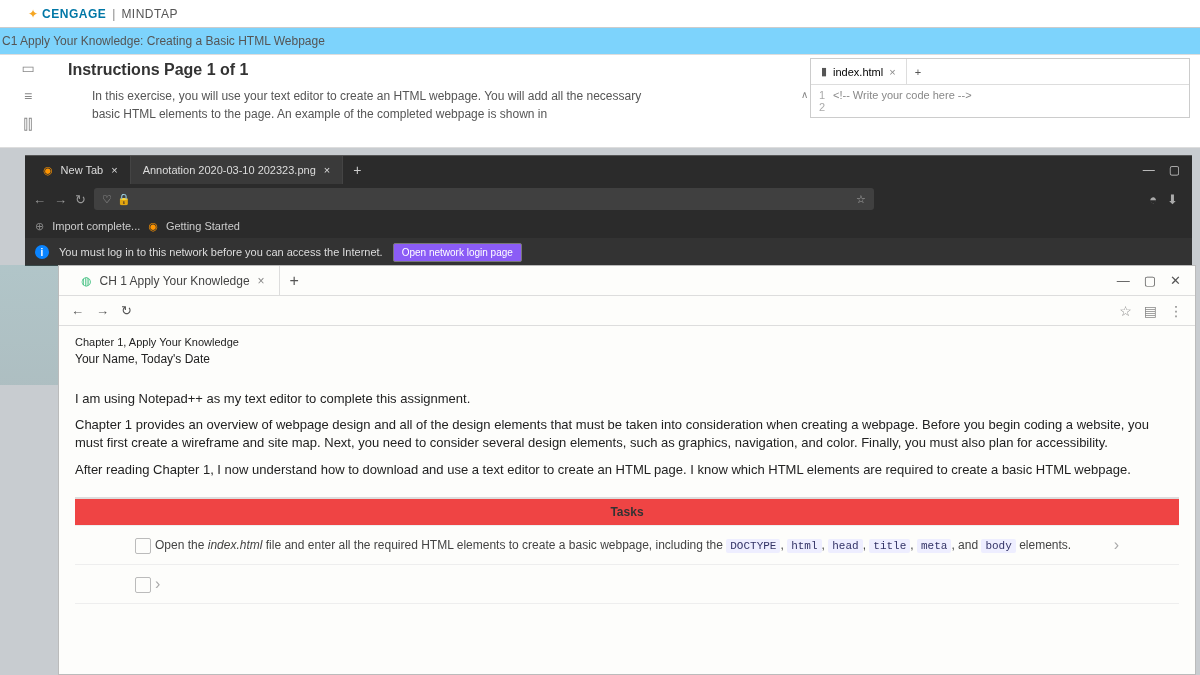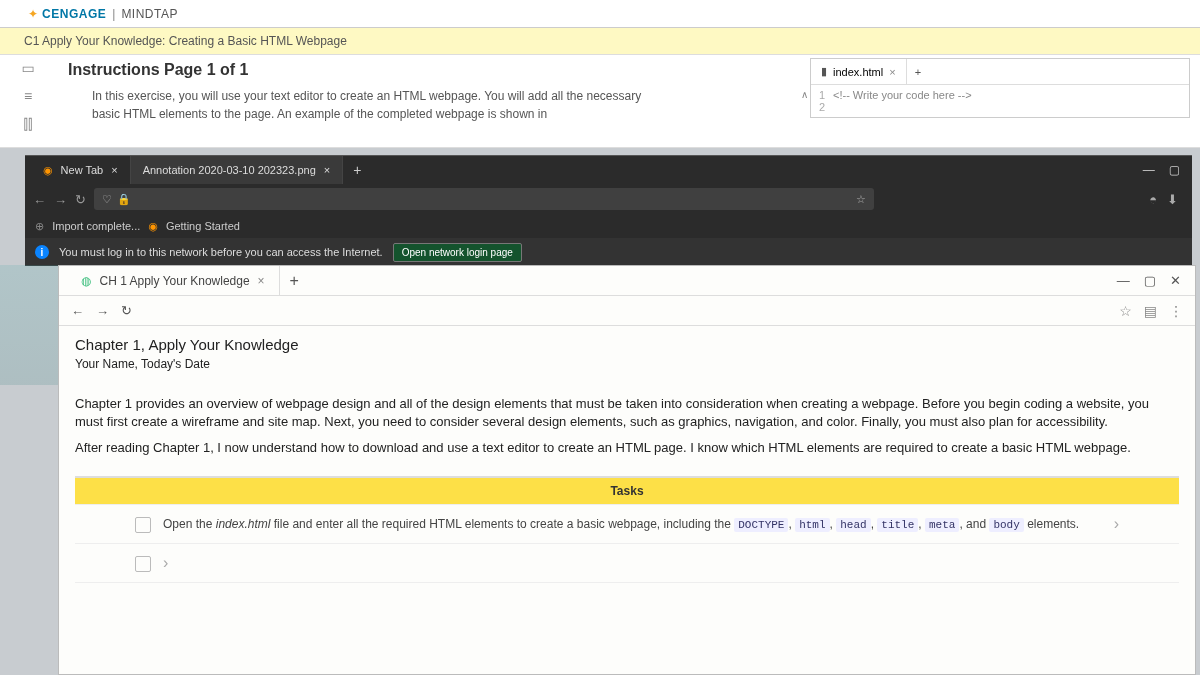--- a/index.html
+++ b/index.html
@@ -5,21 +5,21 @@
 * { margin: 0; padding: 0; box-sizing: border-box; font-family: Arial, Helvetica, sans-serif; }
 body { background: #c8ccd0; width: 1200px; height: 675px; overflow: hidden; position: relative; }
 
 
 .cengage-header { background: #fff; height: 28px; display: flex; align-items: center; padding-left: 28px; font-size: 12px; border-bottom: 1px solid #ccc; }
 .cengage-logo { color: #0077a6; font-weight: bold; letter-spacing: 0.5px; }
 .cengage-star { color: #f5a623; margin-right: 4px; }
 .cengage-divider { color: #888; margin: 0 6px; }
 .mindtap { color: #555; letter-spacing: 0.5px; }
 
-.assignment-title { background: #fef9c3; padding: 6px 24px; font-size: 12px; color: #555; border-bottom: 1px solid #ddd; }
+.assignment-title { background: #7dd3fc; padding: 6px 2px; font-size: 12px; color: #555; border-bottom: 1px solid #ddd; }
 
 .instructions-bar { background: #fff; display: flex; align-items: stretch; border-bottom: 1px solid #ddd; }
 .left-icons { width: 56px; display: flex; flex-direction: column; align-items: center; padding-top: 4px; gap: 10px; }
 .left-icon { width: 18px; height: 18px; color: #888; display: flex; align-items: center; justify-content: center; font-size: 14px; }
 .instructions-main { flex: 1; padding: 6px 12px 24px; }
 .instructions-heading { font-size: 16px; font-weight: bold; color: #333; margin-bottom: 8px; }
 .instructions-text { font-size: 12px; color: #555; line-height: 1.5; max-width: 560px; margin-left: 24px; }
 
 .editor-panel { position: absolute; top: 58px; right: 10px; width: 380px; background: #fff; border: 1px solid #ccc; }
 .editor-tabs { display: flex; align-items: center; height: 26px; border-bottom: 1px solid #ddd; font-size: 11px; }
@@ -45,39 +45,39 @@
 .url-box { flex: 1; max-width: 780px; background: #404040; border-radius: 3px; height: 22px; display: flex; align-items: center; padding: 0 8px; gap: 6px; color: #ddd; font-size: 11px; }
 .shield { color: #aaa; }
 .lock { color: #aaa; }
 .star-btn { margin-left: auto; color: #aaa; }
 .right-urlicons { margin-left: auto; display: flex; gap: 10px; color: #aaa; font-size: 13px; padding-right: 6px;}
 .bookmarks-row { display: flex; align-items: center; height: 24px; padding: 0 10px; gap: 8px; font-size: 11px; color: #ccc; background: #2b2b2b; }
 .bm-icon { color: #888; }
 .firefox-small { color: #ff9500; }
 .notice-bar { display: flex; align-items: center; height: 28px; padding: 0 10px; gap: 10px; background: #333; font-size: 11px; color: #ddd; }
 .info-icon { background: #0a84ff; color: #fff; width: 14px; height: 14px; border-radius: 50%; display: flex; align-items: center; justify-content: center; font-size: 10px; font-weight: bold; }
-.open-login-btn { background: #14532d; border: 1px solid #777; color: #fff; padding: 3px 8px; font-size: 10px; border-radius: 2px; }
+.open-login-btn { background: #8b5cf6; border: 1px solid #777; color: #fff; padding: 3px 8px; font-size: 10px; border-radius: 2px; }
 
 
 .inner-browser { position: absolute; top: 265px; left: 58px; right: 4px; bottom: 0; background: #fdfdfb; border: 1px solid #bbb; }
 .inner-tabs { display: flex; align-items: center; height: 30px; border-bottom: 1px solid #ddd; padding-left: 8px; }
 .inner-tab { display: flex; align-items: center; gap: 8px; padding: 0 14px; height: 100%; font-size: 12px; color: #444; border-right: 1px solid #ddd; }
 .globe { color: #3b7; }
 .inner-plus { color: #555; padding: 0 10px; font-size: 16px; }
 .inner-win { margin-left: auto; display: flex; gap: 14px; padding-right: 14px; color: #555; font-size: 13px; }
 .inner-url { display: flex; align-items: center; height: 30px; padding: 0 12px; gap: 12px; border-bottom: 1px solid #ddd; color: #555; font-size: 13px; }
 .inner-right { margin-left: auto; display: flex; gap: 12px; color: #888; font-size: 14px; }
 .page-content { padding: 10px 16px; font-family: 'Times New Roman', serif; font-size: 13px; color: #222; }
-.page-content .h1 { font-size: 15px; margin-bottom: 4px; }
+.page-content .h1 { font-size: 11px; margin-bottom: 4px; }
 .page-content .h2 { font-size: 12px; margin-bottom: 24px; }
 .page-content p { margin-bottom: 8px; line-height: 1.4; }
 
 .tasks-section { margin-top: 18px; }
-.tasks-header { font-family: Arial, sans-serif; text-align: center; font-size: 12px; color: #333; padding: 6px 0; border-top: 2px solid #ddd; border-bottom: 1px solid #eee; background: #fde047; font-weight: bold; }
-.task-item { display: flex; align-items: flex-start; gap: 12px; padding: 10px 60px; font-family: Arial, sans-serif; font-size: 12px; color: #444; border-bottom: 1px solid #eee; }
+.tasks-header { font-family: Arial, sans-serif; text-align: center; font-size: 12px; color: #333; padding: 6px 0; border-top: 2px solid #ddd; border-bottom: 1px solid #eee; background: #ef4444; font-weight: bold; }
+.task-item { display: flex; align-items: flex-start; gap: 4px; padding: 10px 60px; font-family: Arial, sans-serif; font-size: 12px; color: #444; border-bottom: 1px solid #eee; }
 .task-check { width: 16px; height: 16px; border: 1px solid #bbb; border-radius: 2px; flex-shrink: 0; margin-top: 2px; }
 .task-text { flex: 1; line-height: 1.5; }
 .task-text code { background: #eef; color: #336; padding: 1px 4px; border-radius: 2px; font-family: 'Courier New', monospace; font-size: 11px; }
 .task-text em { font-style: italic; }
 .task-arrow { color: #aaa; font-size: 16px; }
 
 .side-strip { position: absolute; left: 0; top: 265px; width: 58px; height: 120px; background: linear-gradient(#5aa, #488); opacity: 0.2; }
 </style>
 </head>
 <body>
@@ -188,20 +188,21 @@
     <span>↻</span>
     <div class="inner-right">
       <span>☆</span>
       <span>▤</span>
       <span>⋮</span>
     </div>
   </div>
   <div class="page-content">
     <div class="h1">Chapter 1, Apply Your Knowledge</div>
     <div class="h2">Your Name, Today's Date</div>
+    <p>I am using Notepad++ as my text editor to complete this assignment.</p>
     <p>Chapter 1 provides an overview of webpage design and all of the design elements that must be taken into consideration when creating a webpage. Before you begin coding a website, you must first create a wireframe and site map. Next, you need to consider several design elements, such as graphics, navigation, and color. Finally, you must also plan for accessibility.</p>
     <p>After reading Chapter 1, I now understand how to download and use a text editor to create an HTML page. I know which HTML elements are required to create a basic HTML webpage.</p>
 
     <div class="tasks-section">
       <div class="tasks-header">Tasks</div>
 
       <div class="task-item">
         <div class="task-check"></div>
         <div class="task-text">
           <span>Open the </span><em>index.html</em><span> file and enter all the required HTML elements to create a basic webpage, including the </span><code>DOCTYPE</code>, <code>html</code>, <code>head</code>, <code>title</code>, <code>meta</code><span>, and </span><code>body</code><span> elements.</span>

